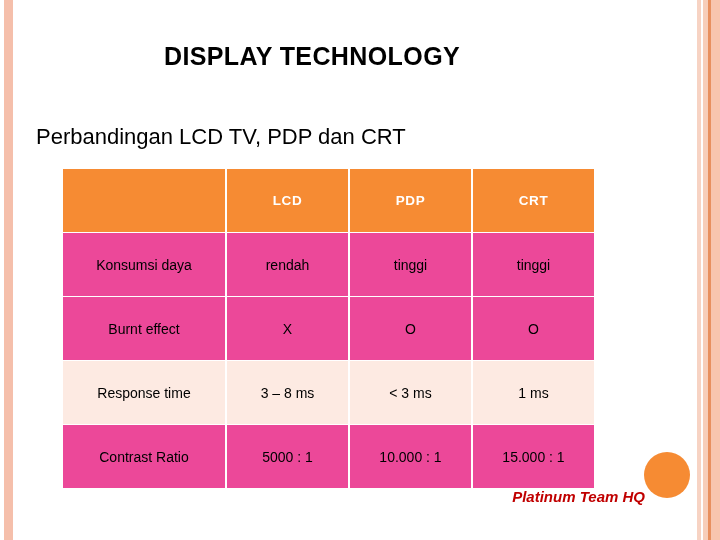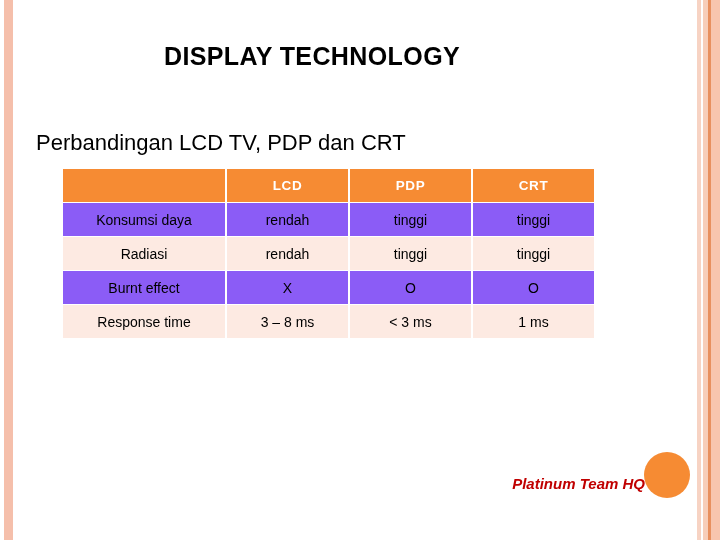--- a/index.html
+++ b/index.html
@@ -41,21 +41,21 @@
     font-weight: bold;
     color: #000000;
     letter-spacing: 0.4px;
     white-space: nowrap;
   }
 
   
   .subtitle {
     position: absolute;
     left: 36px;
-    top: 130px;
+    top: 124px;
     font-size: 22px;
     font-weight: normal;
     color: #000000;
     white-space: nowrap;
   }
 
   
   .cmp-table {
     position: absolute;
     left: 61px;
@@ -63,39 +63,39 @@
     width: 532px;
     border-collapse: separate;
     border-spacing: 2px 1px;
     table-layout: fixed;
   }
   .cmp-table col.c-label { width: 162px; }
   .cmp-table col.c-data  { width: 121px; }
 
   .cmp-table th,
   .cmp-table td {
-    padding: 0;
+    padding: 15px;
     height: 33px;
     text-align: center;
     vertical-align: middle;
     font-size: 14px;
     color: #000000;
     font-weight: normal;
   }
   .cmp-table thead th {
     background: #f68b33;
     color: #ffffff;
     font-weight: bold;
     font-size: 13.5px;
     letter-spacing: 0.6px;
   }
   .cmp-table thead th.corner {
     background: #f68b33;
   }
-  tr.row-a td { background: #8b5cf6; margin-left: 48px; }
+  tr.row-a td { background: #ec4899; margin-left: 48px; }
   tr.row-b td { background: #fdeae2; }
 </style>
 </head>
 <body>
 
 <div class="slide">
 
   <div class="stripe stripe-left-1"></div>
   <div class="stripe stripe-right-1"></div>
   <div class="stripe stripe-right-2"></div>
@@ -121,39 +121,39 @@
         <th>CRT</th>
       </tr>
     </thead>
     <tbody>
         <tr class="row-a">
           <td>Konsumsi  daya</td>
           <td>rendah</td>
           <td>tinggi</td>
           <td>tinggi</td>
         </tr>
-        <tr class="row-b">
-          <td>Radiasi</td>
-          <td>rendah</td>
-          <td>tinggi</td>
-          <td>tinggi</td>
-        </tr>
         <tr class="row-a">
           <td>Burnt effect</td>
           <td>X</td>
           <td>O</td>
           <td>O</td>
         </tr>
         <tr class="row-b">
           <td>Response time</td>
           <td>3 – 8 ms</td>
           <td>&lt; 3 ms</td>
           <td>1 ms</td>
         </tr>
+        <tr class="row-a">
+          <td>Contrast Ratio</td>
+          <td>5000 : 1</td>
+          <td>10.000 : 1</td>
+          <td>15.000 : 1</td>
+        </tr>
       </tbody>
   </table>
 
   <svg class="footer-circle" width="50" height="50" style="position:absolute;left:643px;top:451px;">
     <circle cx="24" cy="24" r="23" fill="#f68b33"></circle>
   </svg>
-  <div class="footer-text" style="position:absolute;left:380px;top:475px;width:265px;text-align:right;font-size:15px;font-weight:bold;font-style:italic;color:#c00000;white-space:nowrap;">Platinum Team  HQ</div>
+  <div class="footer-text" style="position:absolute;left:380px;top:488px;width:265px;text-align:right;font-size:15px;font-weight:bold;font-style:italic;color:#c00000;white-space:nowrap;">Platinum Team  HQ</div>
 
 </div>
 
 </body></html>

